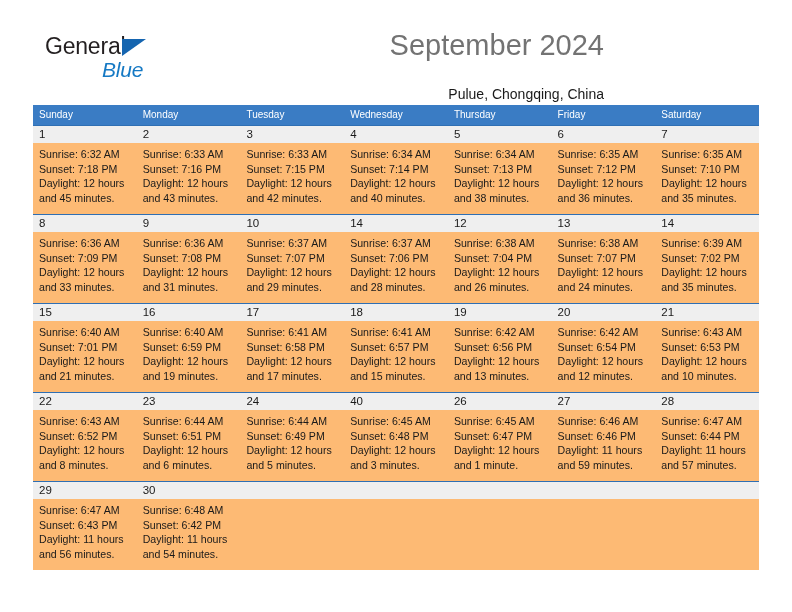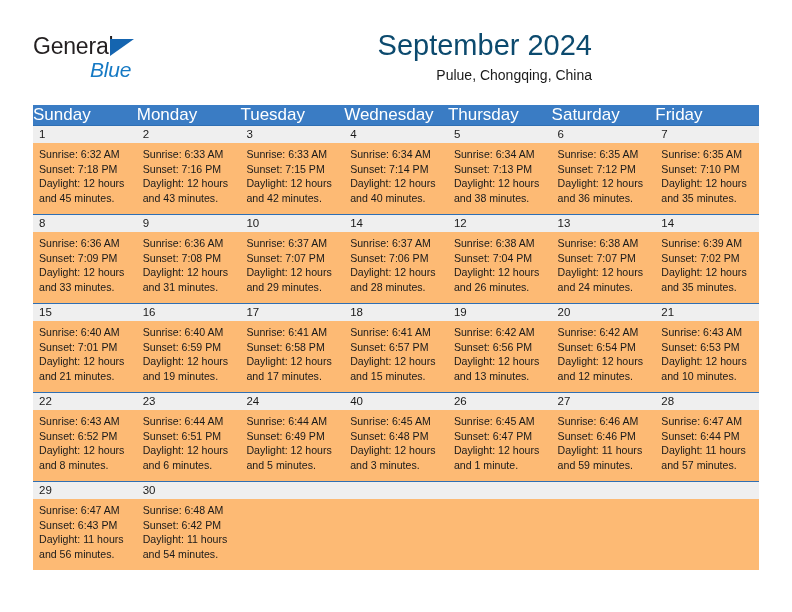--- a/index.html
+++ b/index.html
@@ -17,21 +17,21 @@
   .page {
     position: relative;
     width: 792px;
     height: 612px;
     box-sizing: border-box;
   }
 
   
   .header {
     position: absolute;
-    left: 0;
+    left: 12px;
     top: 0;
     width: 628px;
     height: 105px;
     border-radius: 7px;
   }
   .logo {
     position: absolute;
     left: 33px;
     top: 33px;
     width: 200px;
@@ -67,26 +67,26 @@
   }
   .title-block {
     position: absolute;
     right: 36px;
     top: 28px;
     text-align: right;
   }
   .cal-title {
     font-size: 29px;
     font-weight: 400;
-    color: #0c4a6e;
+    color: #737373;
     line-height: 34px;
     white-space: nowrap;
   }
   .cal-subtitle {
-    margin-top: 5px;
+    margin-top: 24px;
     font-size: 14px;
     font-weight: 400;
     color: #1a1a1a;
     line-height: 17px;
     white-space: nowrap;
   }
 
   
   .calendar {
     position: absolute;
@@ -95,22 +95,23 @@
     width: 726px;
   }
   .weekday-row {
     display: flex;
     background: #3a7cc4;
     height: 20px;
   }
   .weekday {
     flex: 1 1 0;
     color: #ffffff;
-    font-size: 17px;
+    font-size: 10px;
     line-height: 20px;
+    padding-left: 6px;
     box-sizing: border-box;
     white-space: nowrap;
     overflow: hidden;
   }
 
   .week {
     position: relative;
     border-top: 1.4px solid #2f6fb3;
   }
   .week:first-of-type {
@@ -167,22 +168,22 @@
   </div>
 
   <div class="calendar">
 
     <div class="weekday-row">
       <div class="weekday">Sunday</div>
       <div class="weekday">Monday</div>
       <div class="weekday">Tuesday</div>
       <div class="weekday">Wednesday</div>
       <div class="weekday">Thursday</div>
+      <div class="weekday">Friday</div>
       <div class="weekday">Saturday</div>
-      <div class="weekday">Friday</div>
     </div>
 
     <div class="week">
       <div class="week-numbers">
         <div class="daynum">1</div>
         <div class="daynum">2</div>
         <div class="daynum">3</div>
         <div class="daynum">4</div>
         <div class="daynum">5</div>
         <div class="daynum">6</div>

